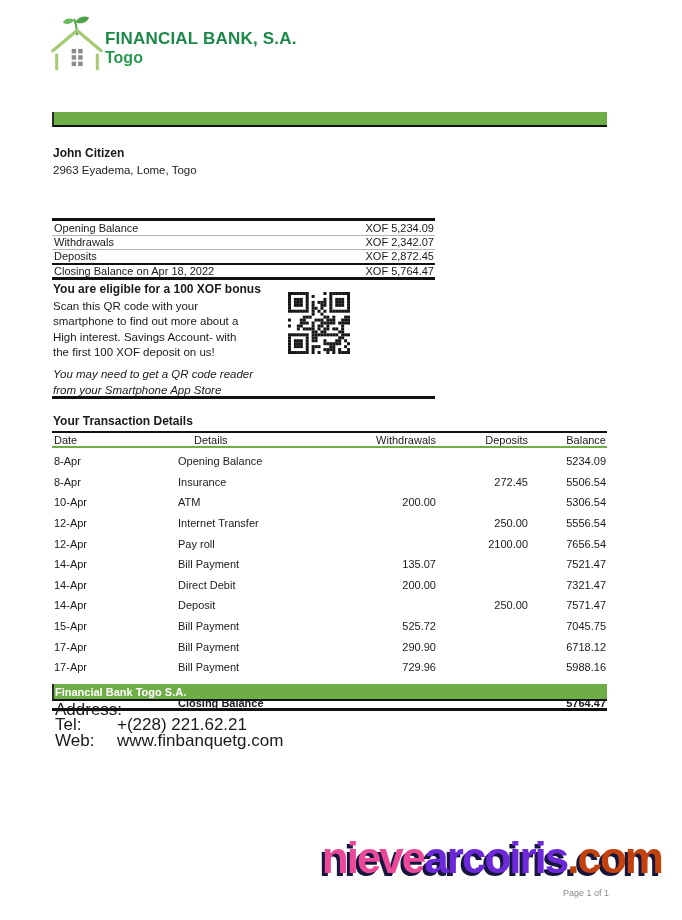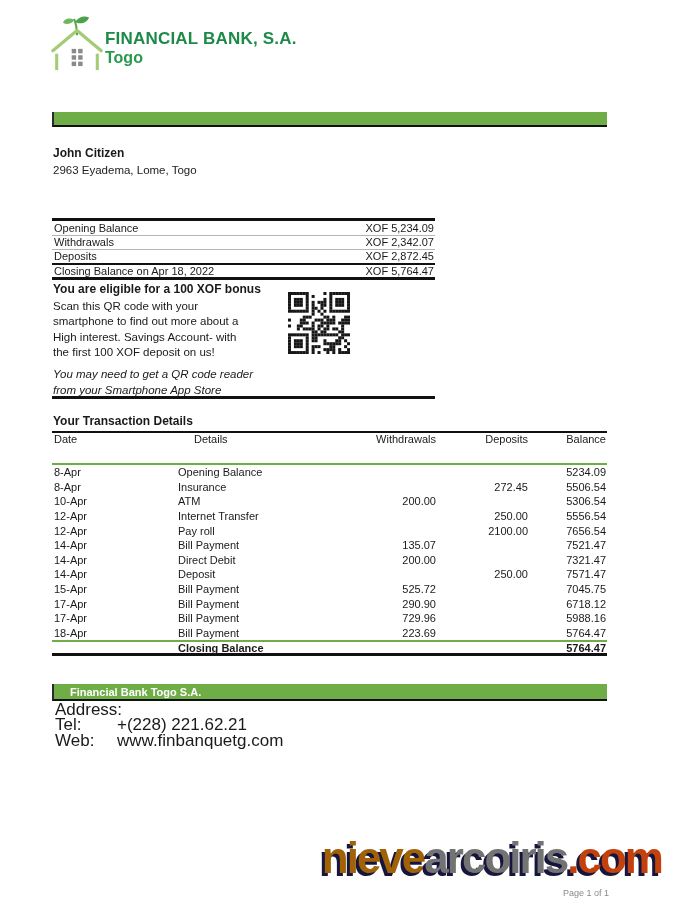--- a/index.html
+++ b/index.html
@@ -18,21 +18,21 @@
   .bank-country{ font-size:16px; font-weight:bold; color:#27994d; }
   
   .bar{
     position:absolute; left:52px; width:555px; height:15px;
     background:var(--green);
     border-left:2px solid #2b2b2b; border-bottom:2px solid var(--line);
   }
   .bar-top{ top:112px; }
   .bar-footer{ top:684px; height:17px; display:flex; align-items:center; }
   .bar-footer .bar-title{
-    color:#ffffff; font-weight:bold; font-size:11px; padding-left:16px;
+    color:#ffffff; font-weight:bold; font-size:11px; padding-left:1px;
   }
   
   .customer{ position:absolute; left:53px; top:145px; }
   .customer-name{ font-size:12px; font-weight:bold; line-height:17px; }
   .customer-address{ font-size:11.5px; line-height:16px; color:#222; }
   
   .summary{ position:absolute; left:52px; top:218px; width:383px; border-top:3px solid var(--line); }
   .sum-row{ display:flex; justify-content:space-between; align-items:center; height:14.6px; font-size:11px; padding:0 1px 0 2px; }
   .sep-thin{ border-bottom:1px solid #b5b5b5; }
   .sep-dark{ border-bottom:2.5px solid var(--line); }
@@ -40,41 +40,41 @@
   
   .bonus{ position:absolute; left:53px; top:281px; width:383px; }
   .bonus-heading{ font-size:12px; font-weight:bold; line-height:16px; }
   .bonus-body{ font-size:11.5px; line-height:15.4px; white-space:pre-line; width:240px; margin-top:2px; }
   .bonus-note{ font-size:11.5px; font-style:italic; line-height:15.5px; white-space:pre-line; position:absolute; left:0; top:86px; }
   .qr{ position:absolute; left:235px; top:11px; width:62px; height:62px; }
   .bonus-endline{ position:absolute; left:52px; top:396px; width:383px; height:3px; background:var(--line); }
   
   .trx-title{ position:absolute; left:53px; top:414px; font-size:12px; font-weight:bold; }
   .trx{ position:absolute; left:52px; top:431px; width:555px; border-top:2.5px solid var(--line); }
-  .trx-header{ display:flex; align-items:flex-start; height:32px; font-size:11px; border-bottom:2.5px solid var(--green); }
-  .trx-row{ display:flex; align-items:center; height:14.6px; font-size:11px; }
+  .trx-header{ display:flex; align-items:flex-end; height:15px; font-size:11px; border-bottom:2.5px solid var(--green); }
+  .trx-row{ display:flex; align-items:center; height:14.6px; font-size:11px;margin-top:6px; }
   .col-date{ width:98px; padding-left:2px; }
   .col-details{ width:182px; padding-left:28px; }
   .trx-header .col-details{ padding-left:44px; }
   .col-wd{ width:104px; text-align:right; }
   .col-dep{ width:92px; text-align:right; }
   .col-bal{ width:79px; text-align:right; padding-right:1px; }
   .trx-closing{ display:flex; align-items:center; height:16px; font-size:11px; font-weight:bold;
                 border-top:2.5px solid var(--green); border-bottom:3px solid var(--line); }
   
   .footer-info{ position:absolute; left:55px; top:702px; width:420px; }
   .info-row{ display:flex; font-size:17px; line-height:15.3px; }
   .info-label{ width:62px; }
   
   .watermark{
     position:absolute; top:833px; right:20px;
     font-size:44px; font-weight:bold; letter-spacing:-2px; white-space:nowrap;
     text-shadow:-3px 3px 0 #15153d;
   }
-  .wm-1{ color:#a16207; } .wm-2{ color:#737373; } .wm-3{ color:#c2410c; }
+  .wm-1{ color:#ec4899; } .wm-2{ color:#6d28d9; } .wm-3{ color:#c2410c; }
   .page-label{ position:absolute; left:563px; top:888px; font-size:9px; color:#8a8a8a; }
 </style>
 </head>
 <body>
 
 <div class="page">
 
   <svg class="logo" viewBox="0 0 60 64" xmlns="http://www.w3.org/2000/svg">
     <path d="M30 22 C30 14 29 10 27 5" stroke="#59a84e" stroke-width="2.2" fill="none"></path>
     <path d="M27 6 C22 3.5 17.5 4.5 15.5 9 C20 11.5 25.5 10 27 6 Z" fill="#6cb85f"></path>

